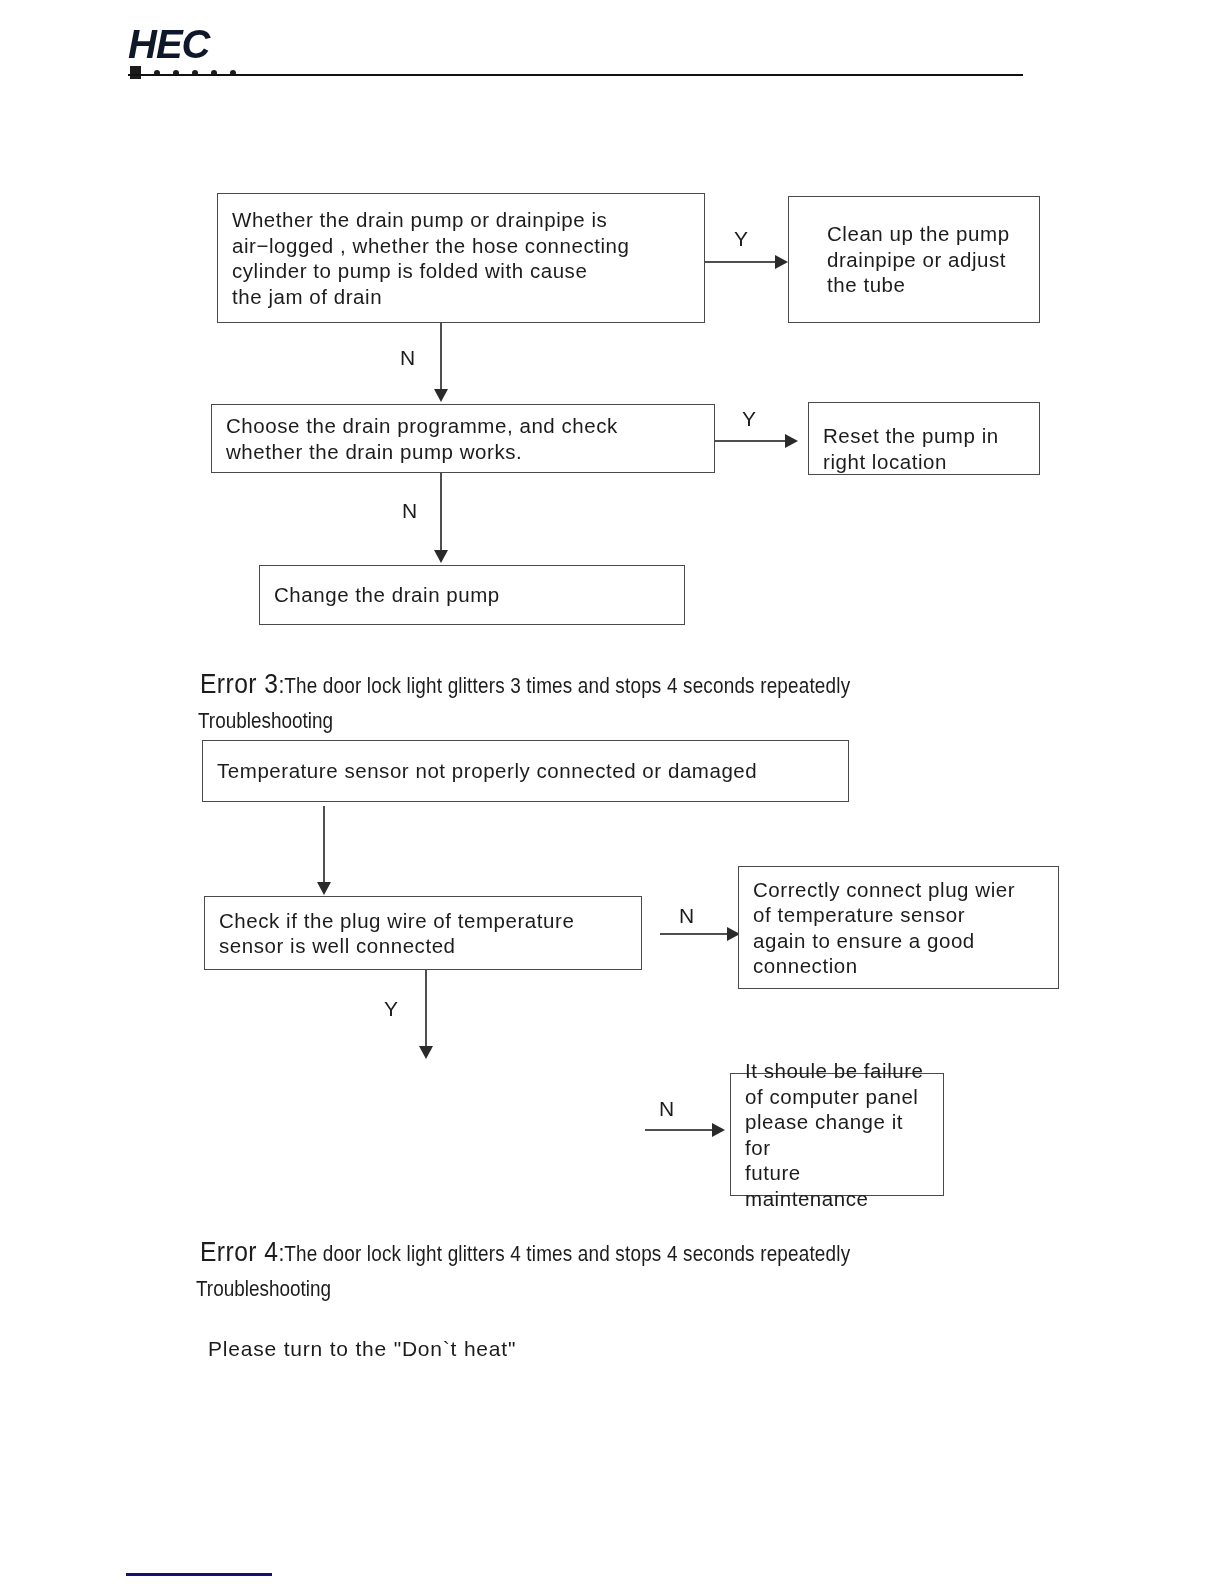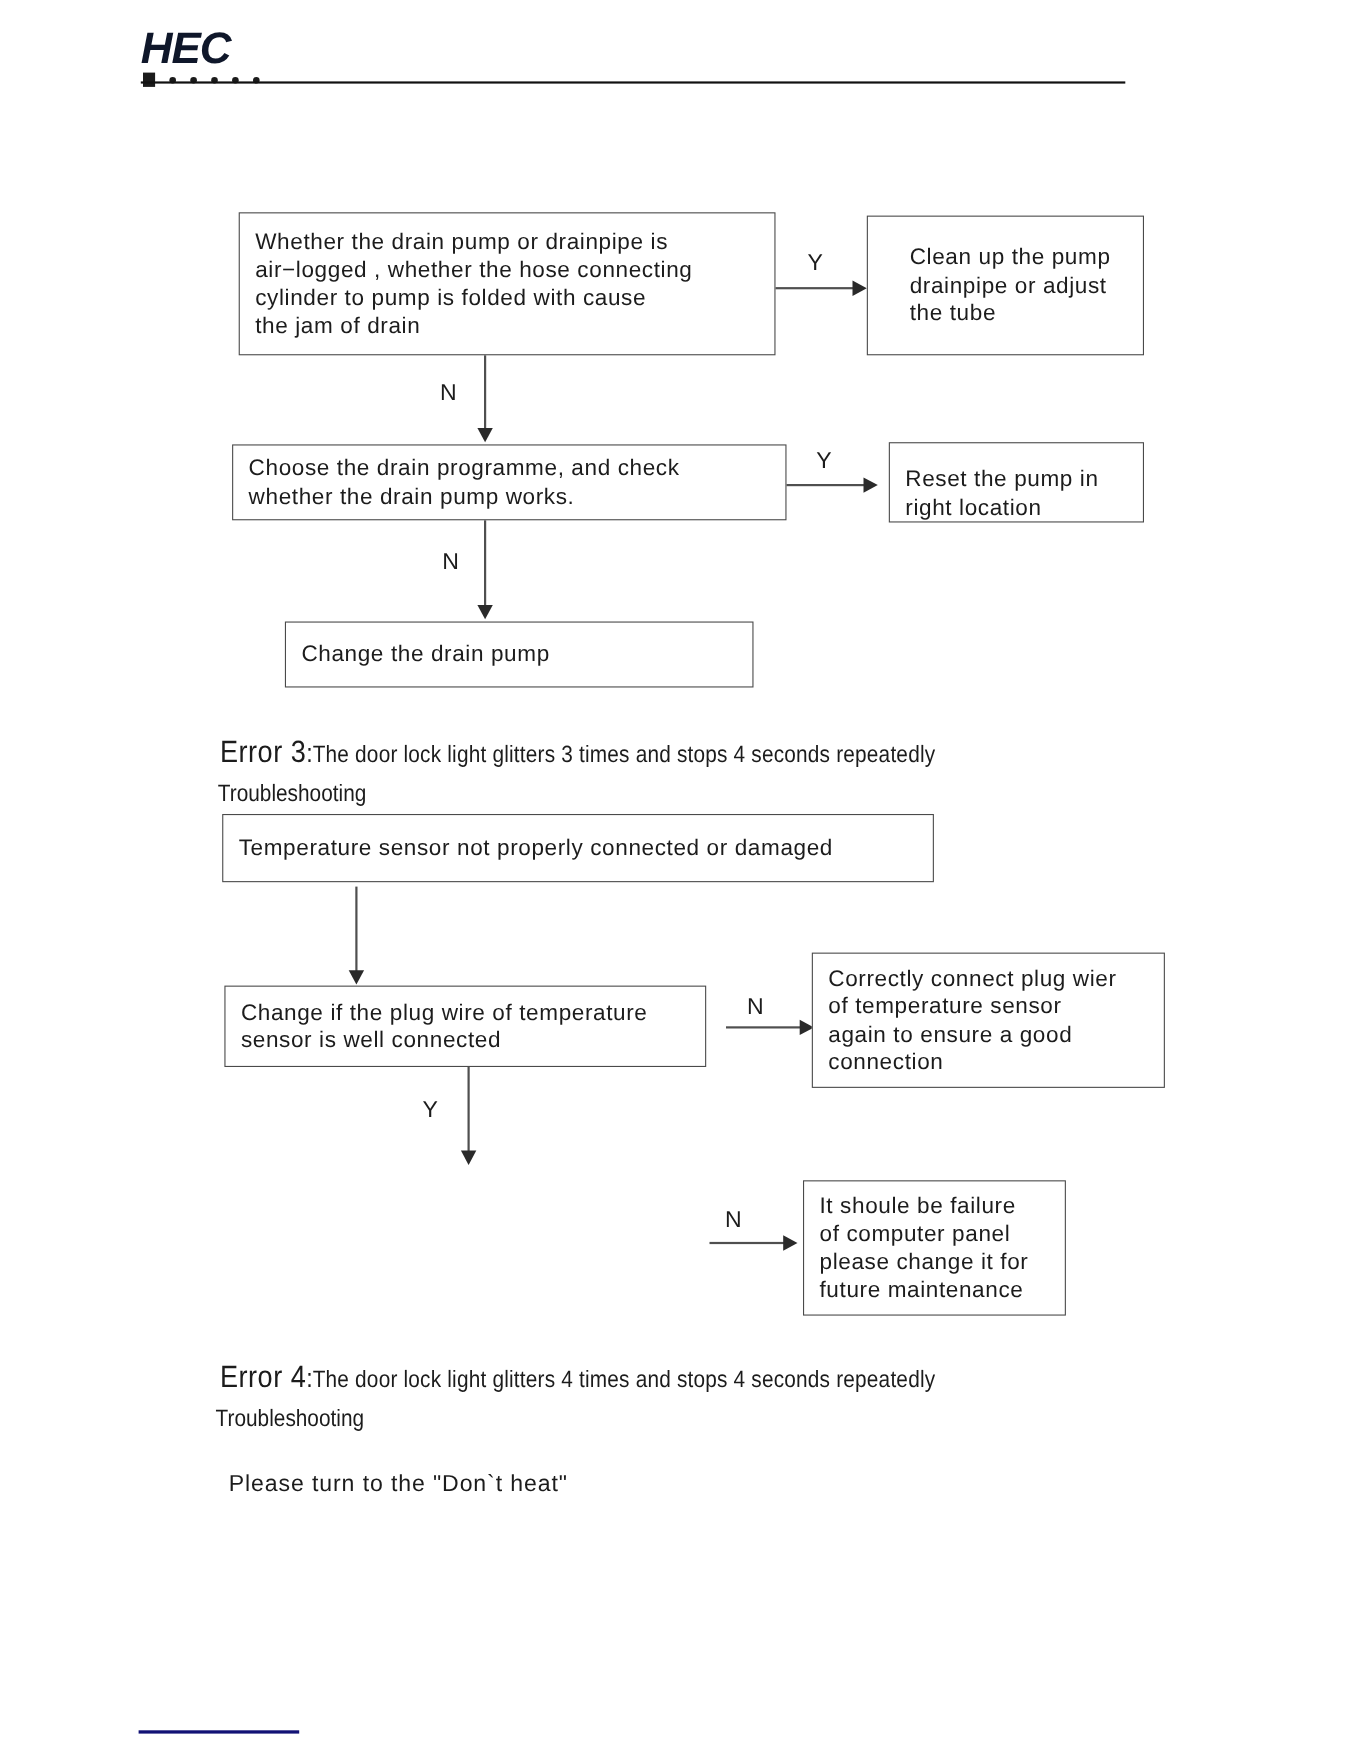--- a/index.html
+++ b/index.html
@@ -242,21 +242,21 @@
   <div class="ts-line" style="left:198px; top:709px;">Troubleshooting</div>
 
   <div class="fbox" style="left:202px; top:700px; width:647px; height:62px;margin-top:40px;">
     <div class="ftext">Temperature sensor not properly connected or damaged</div>
   </div>
 
   <div class="vline" style="left:323px; top:806px; height:82px;"></div>
   <div class="arrow-down" style="left:317px; top:882px;"></div>
 
   <div class="fbox" style="left:204px; top:896px; width:438px; height:74px;">
-    <div class="ftext">Change if the plug wire of temperature
+    <div class="ftext">Check if the plug wire of temperature
 sensor is well connected</div>
   </div>
 
   <div class="hline" style="left:660px; top:933px; width:72px;"></div>
   <div class="arrow-right" style="left:727px; top:927px;"></div>
   <div class="branch-label" style="left:679px; top:905px;">N</div>
 
   <div class="fbox" style="left:738px; top:866px; width:321px; height:123px;">
     <div class="ftext">Correctly connect plug wier
 of temperature sensor
@@ -266,21 +266,21 @@
 
   <div class="vline" style="left:425px; top:970px; height:82px;"></div>
   <div class="arrow-down" style="left:419px; top:1046px;"></div>
   <div class="branch-label" style="left:384px; top:998px;">Y</div>
 
 
   <div class="hline" style="left:645px; top:1129px; width:72px;"></div>
   <div class="arrow-right" style="left:712px; top:1123px;"></div>
   <div class="branch-label" style="left:659px; top:1098px;">N</div>
 
-  <div class="fbox" style="left:730px; top:1073px; width:239px; height:123px;">
+  <div class="fbox" style="left:730px; top:1073px; width:214px; height:123px;">
     <div class="ftext">It shoule be failure
 of computer panel
 please change it for
 future maintenance</div>
   </div>
 
   <div class="err-line" style="left:200px; top:1236px;">
     <span class="err-big">Error 4</span><span class="err-colon">:</span><span class="err-rest">The door lock light glitters 4 times and stops 4 seconds repeatedly</span>
   </div>
   <div class="ts-line" style="left:196px; top:1277px;">Troubleshooting</div>

